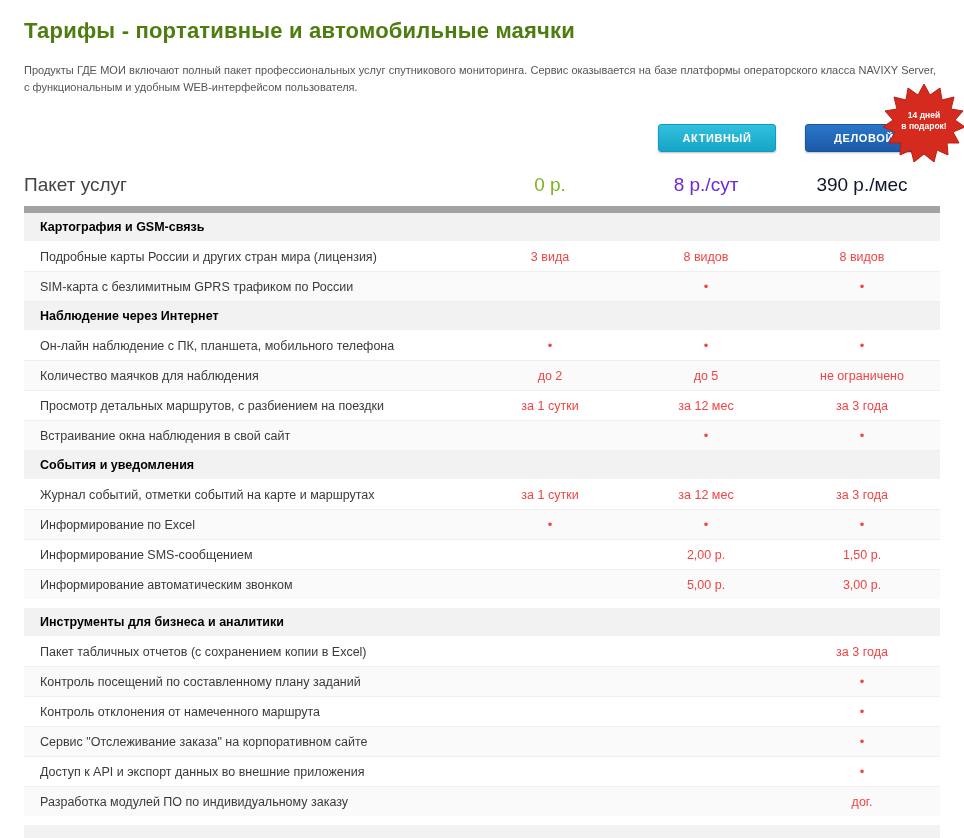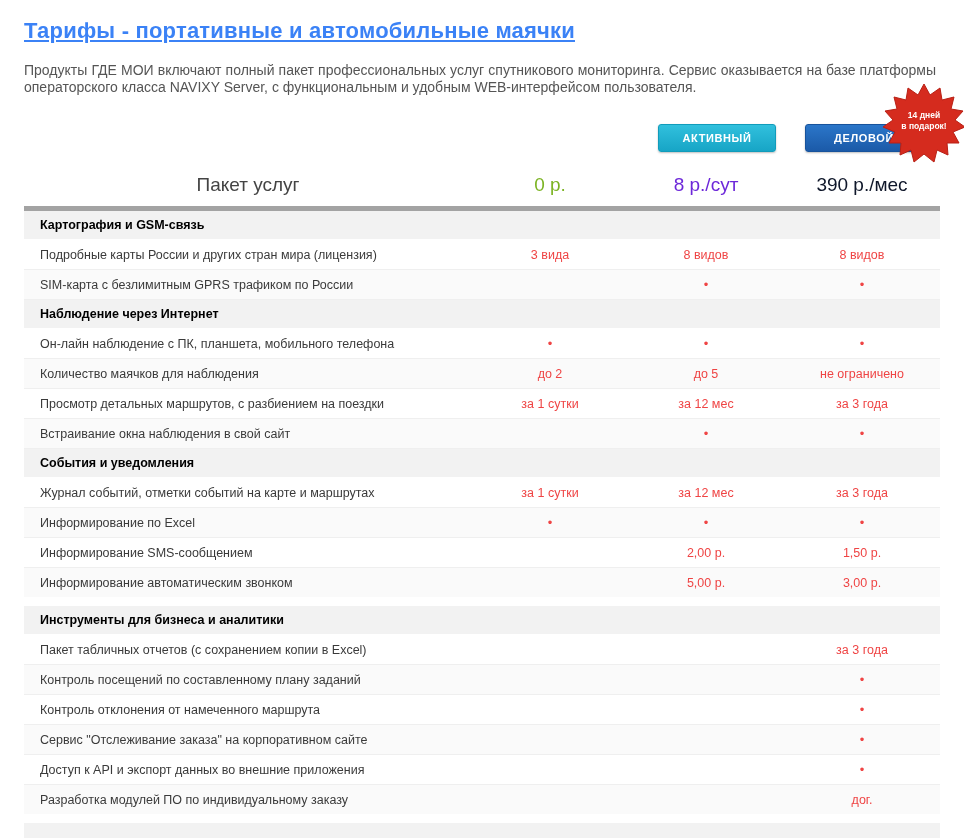--- a/index.html
+++ b/index.html
@@ -16,27 +16,26 @@
     position: relative;
   }
   .page {
     padding: 18px 24px 0 24px;
     box-sizing: border-box;
     width: 964px;
   }
   h1.title {
     font-size: 22px;
     font-weight: bold;
-    color: #3b82f6;
+    color: #4d7c0f;
     margin: 0 0 18px 0;
     letter-spacing: 0.2px;
-    text-decoration: underline;
   }
   .intro {
-    font-size: 14px;
+    font-size: 11px;
     color: #555555;
     line-height: 17px;
     text-align: justify;
     margin: 0 0 14px 0;
     width: 912px;
   }
 
   
   .plans {
     position: relative;
@@ -105,22 +104,21 @@
     padding: 0;
     vertical-align: middle;
   }
   .col-name { width: 448px; }
   .col-p1 { width: 156px; }
   .col-p2 { width: 156px; }
   .col-p3 { width: 156px; }
 
   tr.head-row td {
     height: 42px;
-    border-bottom: 5px solid #a3a3a3;
-    text-align: center;
+    border-bottom: 7px solid #a3a3a3;
   }
   .pkg-title {
     font-size: 19px;
     color: #444444;
     padding-left: 16px;
   }
   .price {
     text-align: center;
     font-size: 19px;
   }

